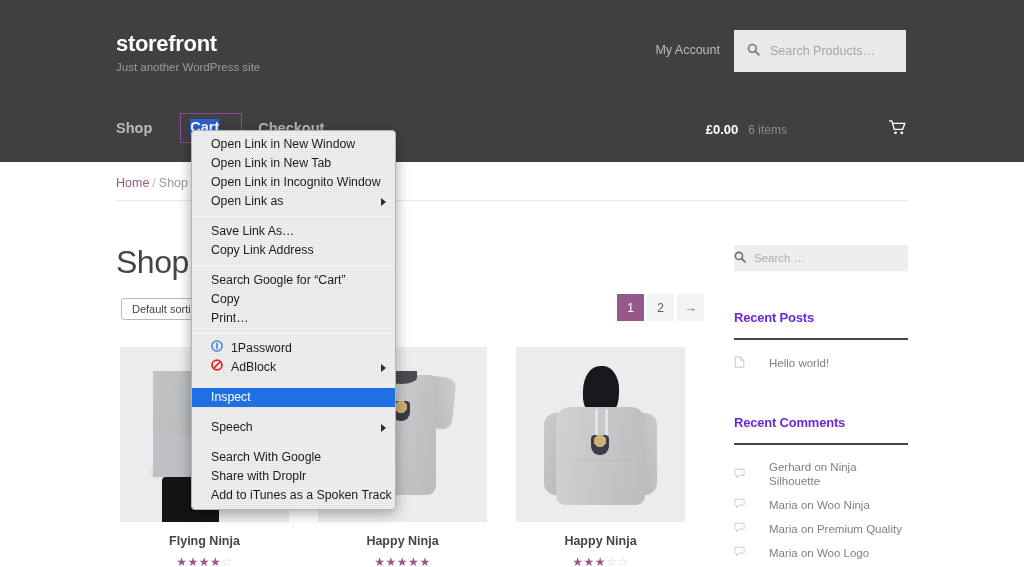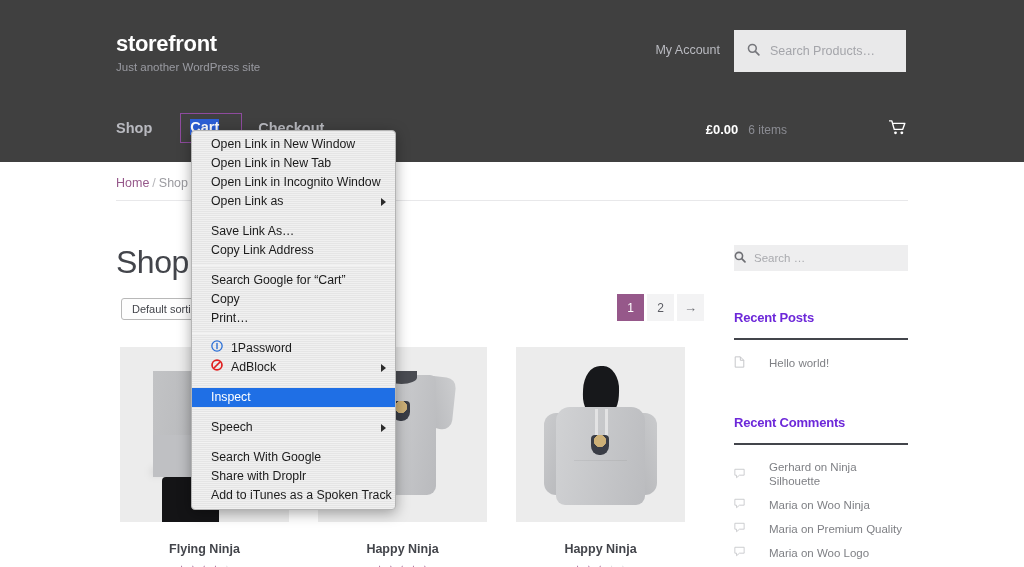--- a/index.html
+++ b/index.html
@@ -118,21 +118,21 @@
   .products {
     position: absolute; left: 120px; top: 185px;
     display: flex; gap: 29px;
   }
   .product { width: 169px; }
   .product-thumb {
     width: 169px; height: 175px; background: #ececec;
     position: relative; overflow: hidden;
   }
   .product-name {
-    margin-top: 20px; text-align: center;
+    margin-top: 12px; text-align: center;
     font-size: 12.5px; font-weight: bold; color: #43454b;
   }
   .stars { margin-top: 7px; text-align: center; font-size: 12px; letter-spacing: 0.5px; line-height: 14px; }
   .star-on { color: #96588a; }
   .star-off { color: #d3d3d6; }
 
   
   .gar { position: absolute; }
   .logo-badge {
     position: absolute; width: 18px; height: 20px;

